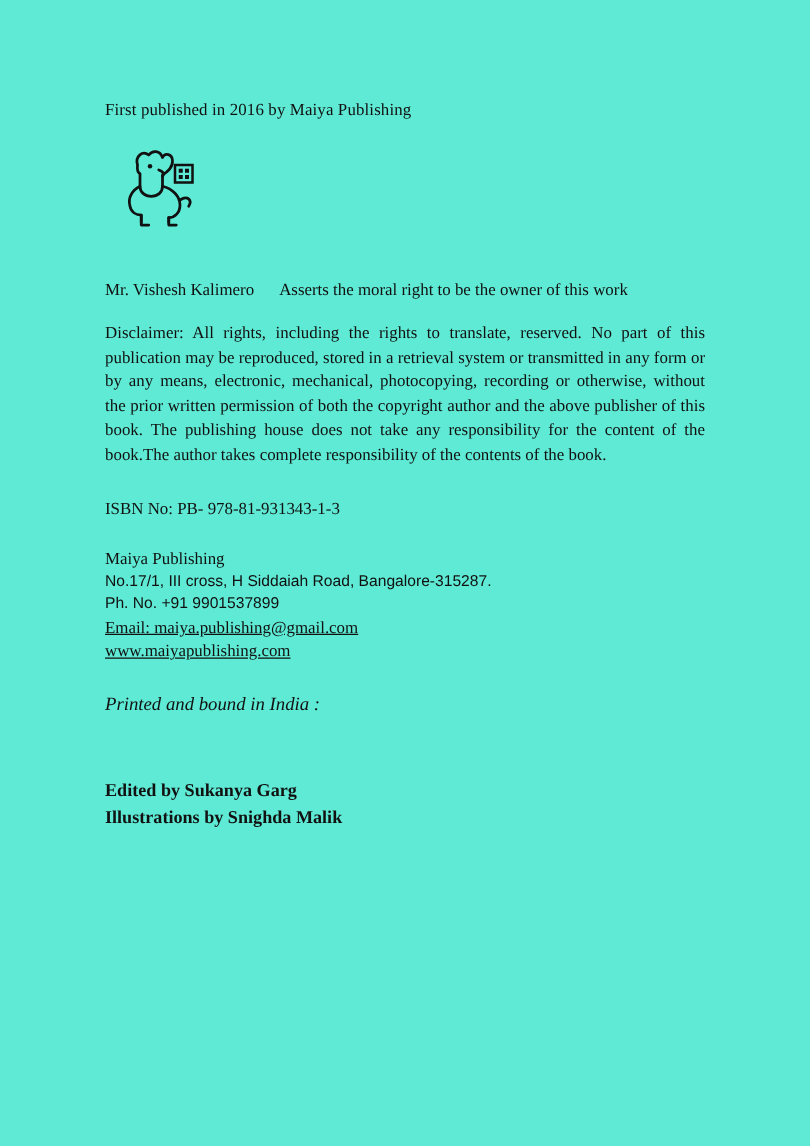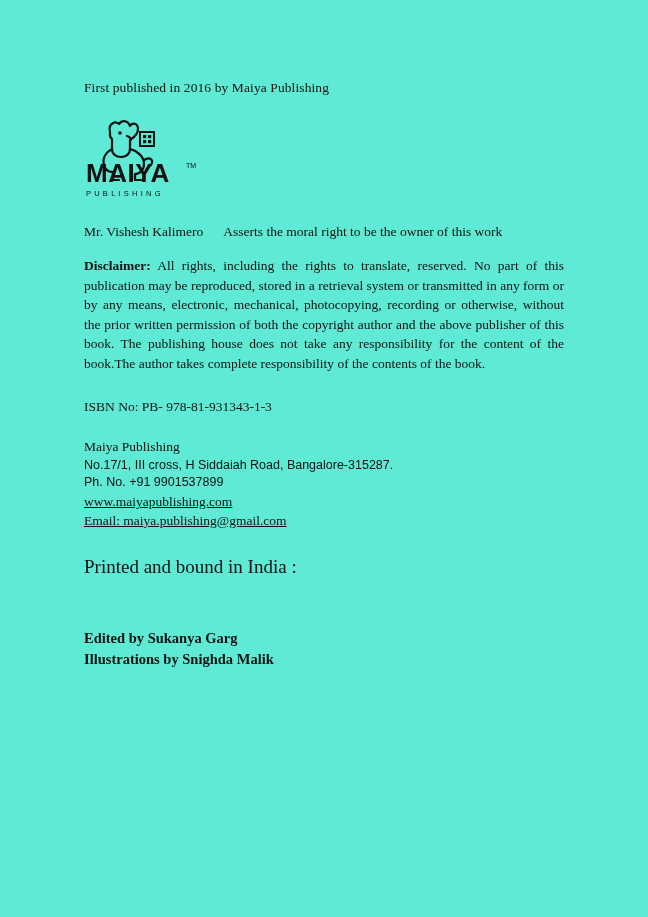--- a/index.html
+++ b/index.html
@@ -46,40 +46,41 @@
     font-size: 13.5px;
     margin: 0 0 16px 0;
   }
   .owner-line .gap { display: inline-block; width: 14px; }
   .disclaimer {
     font-size: 13.5px;
     line-height: 1.45;
     text-align: justify;
     margin: 0 0 26px 0;
   }
-  .disclaimer b { font-weight: bold; }
+  .disclaimer b { font-weight: normal; }
   .isbn {
     font-size: 13.5px;
     margin: 0 0 22px 0;
   }
   .pub-block {
     font-size: 13.5px;
     line-height: 1.42;
     margin: 0 0 20px 0;
   }
   .pub-block .sans {
     font-family: "Liberation Sans", sans-serif;
     font-size: 12.5px;
   }
   .pub-block .u {
     text-decoration: underline;
   }
   .printed {
-    font-size: 19px;
+    font-size: 15px;
     margin: 26px 0 0 0;
+    font-style: italic;
   }
   .credits {
     margin-top: 50px;
     font-size: 13.5px;
     line-height: 1.45;
   }
   .credits .bold { font-weight: bold; font-size: 14.5px; }
   .credits .plain { font-size: 13.5px; }
 </style>
 </head>
@@ -113,45 +114,40 @@
         </g>
 
         <g>
           <rect x="54" y="16" width="14" height="14" fill="none" stroke="#111111" stroke-width="2"></rect>
           <rect x="57" y="19" width="3.2" height="3.2" fill="#111111"></rect>
           <rect x="62" y="19" width="3.2" height="3.2" fill="#111111"></rect>
           <rect x="57" y="24" width="3.2" height="3.2" fill="#111111"></rect>
           <rect x="62" y="24" width="3.2" height="3.2" fill="#111111"></rect>
         </g>
       </svg>
-      <div style="position:absolute; left:0; top:44px; width:100px;">
-        <div style="font-family:'Liberation Sans',sans-serif; font-weight:bold; font-size:26px; letter-spacing:0.5px; line-height:1; color:#111;">MAIYA</div>
-        <div style="position:absolute; right:-10px; top:2px; font-family:'Liberation Sans',sans-serif; font-size:7px;">TM</div>
-        <div style="font-family:'Liberation Sans',sans-serif; font-size:7.5px; letter-spacing:0.6px; margin-top:3px; color:#111;">P U B L I S H I N G</div>
-      </div>
     </div>
 
     <p class="owner-line">
       <span>Mr. Vishesh Kalimero</span>
       <span class="gap"></span>
       <span>Asserts the moral right to be the owner of this work</span>
     </p>
 
     <p class="disclaimer">
       <b>Disclaimer:</b><span> All rights, including the rights to translate, reserved. No part of this publication may be reproduced, stored in a retrieval system or transmitted in any form or by any means, electronic, mechanical, photocopying, recording or otherwise, without the prior written permission of both  the copyright  author and the above publisher of this book. The publishing house does not take any responsibility for the content of the book.The author takes complete responsibility of the contents of the book.</span>
     </p>
 
     <p class="isbn">ISBN No: PB- 978-81-931343-1-3</p>
 
     <div class="pub-block">
       <div>Maiya Publishing</div>
       <div class="sans">No.17/1, III cross, H Siddaiah Road, Bangalore-315287.</div>
       <div class="sans">Ph. No. +91 9901537899</div>
+      <div class="u">Email: maiya.publishing@gmail.com</div>
       <div class="u">www.maiyapublishing.com</div>
-      <div class="u">Email: maiya.publishing@gmail.com</div>
     </div>
 
     <p class="printed">Printed and bound in India :</p>
 
     <div class="credits">
       <div class="bold">Edited by Sukanya Garg</div>
       <div class="bold">Illustrations by Snighda Malik</div>
     </div>
 
   </div>

